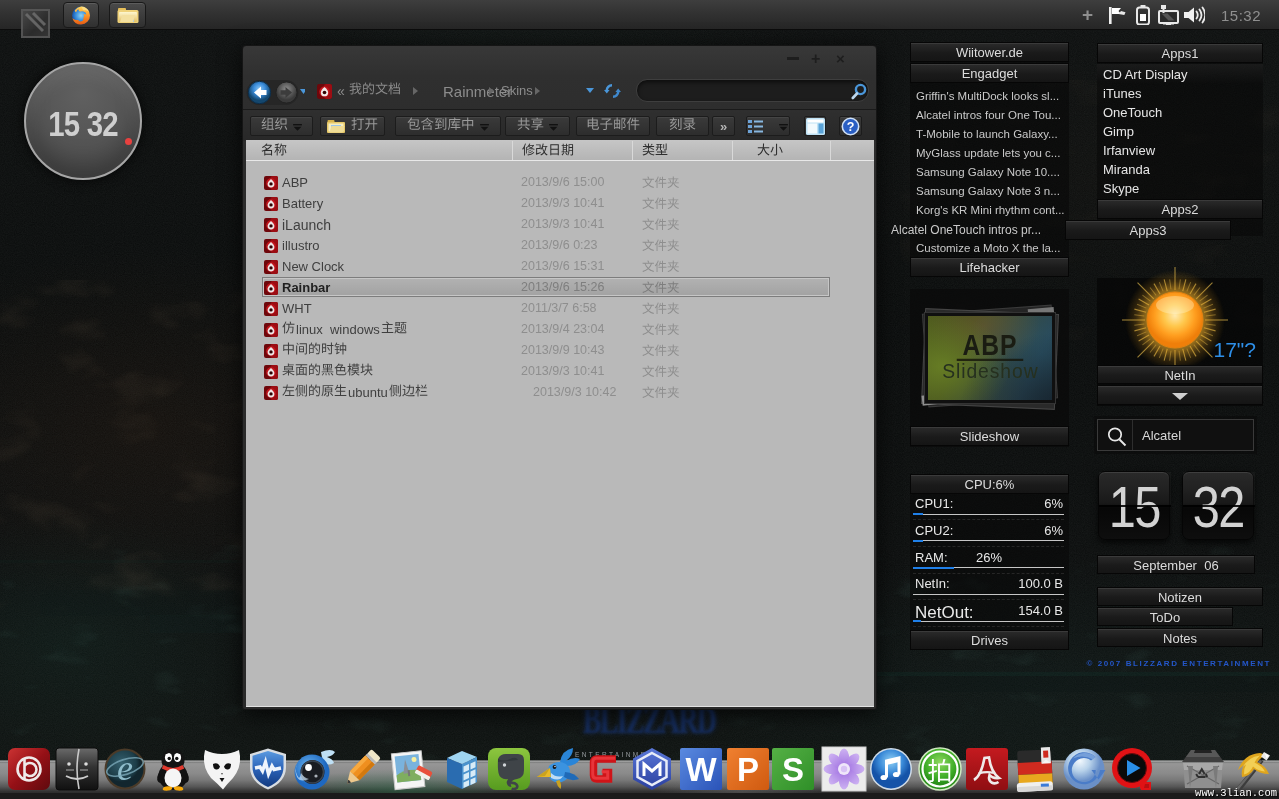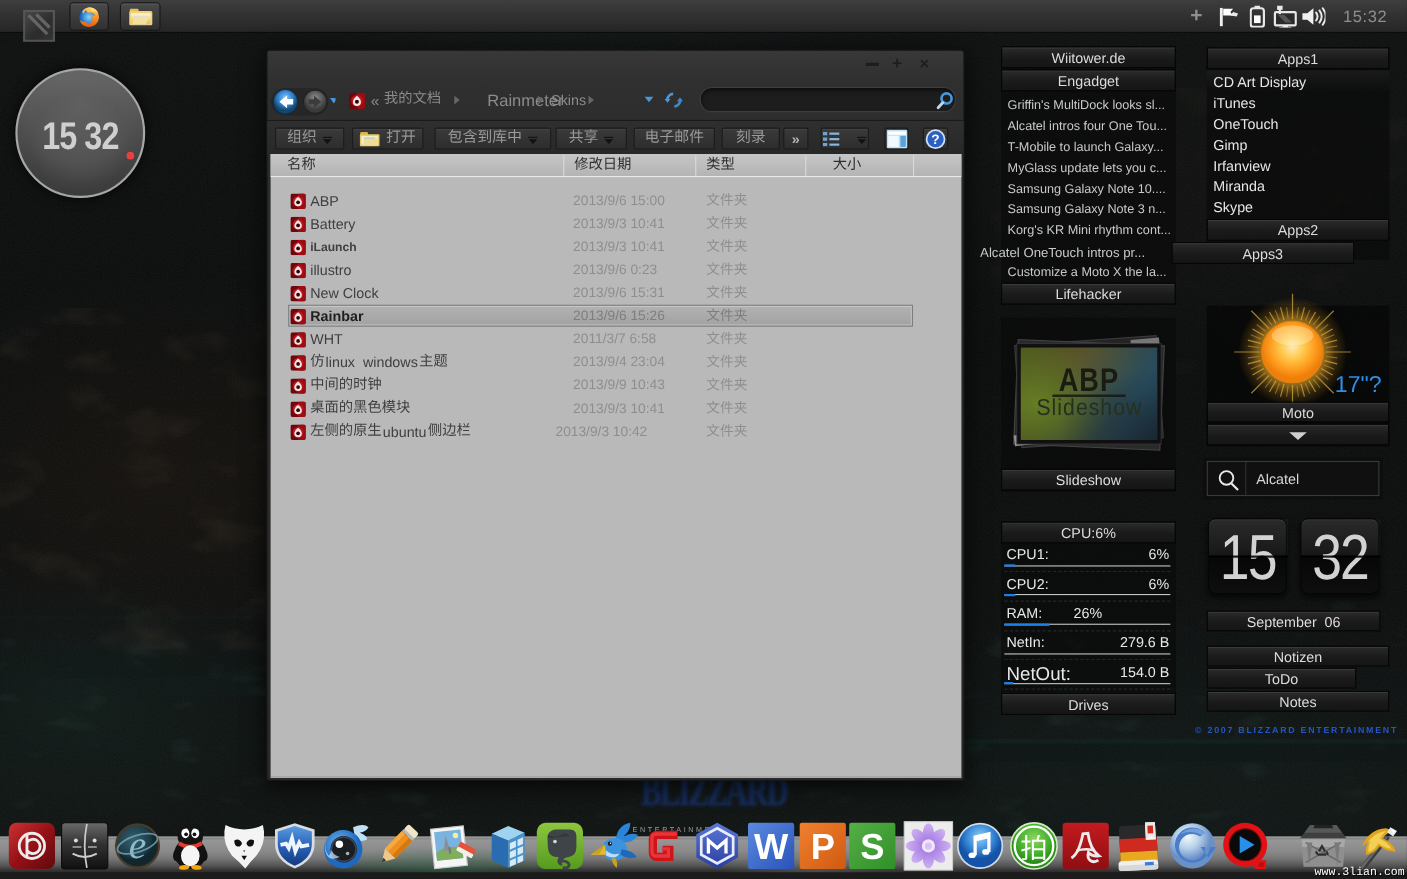--- a/index.html
+++ b/index.html
@@ -172,21 +172,21 @@
  <path d="M4.5 8.5 l6 0 7 7 -6 0z" fill="#555"></path>
  <rect x="9" y="18" width="5" height="2" fill="#e8e8e8"></rect>
     <rect x="6" y="19.5" width="11" height="1.5" fill="#e8e8e8"></rect>
 </svg>
 <svg class="abs" style="left:1183px;top:5px" width="22" height="20">
  <path d="M1 7 h4.5 L11 2.5 v15 L5.5 13 H1z" fill="#f0f0f0"></path>
  <path d="M13.5 6.5 q2.5 3.5 0 7 M16.5 4.5 q4 5.5 0 11 M19.5 2.5 q5.5 7.5 0 15" stroke="#e8e8e8" stroke-width="1.8" fill="none" stroke-linecap="round"></path>
 </svg>
 <div class="abs" style="left:1221px;top:7px;color:#8f8f8f;font-size:15px;letter-spacing:.5px">15:32</div>
 
-<div class="abs" style="left:14px;top:62px;width:118px;height:118px;border-radius:50%;
+<div class="abs" style="left:24px;top:62px;width:118px;height:118px;border-radius:50%;
  background:radial-gradient(circle at 50% 26%,#606060,#535353 55%,#474747 100%);
  border:2px solid #a6a6a6;box-shadow:0 0 12px rgba(0,0,0,.8), inset 0 -14px 22px rgba(0,0,0,.25), inset 0 10px 16px rgba(255,255,255,.10)">
  <div class="abs" style="left:0;top:40px;width:114px;text-align:center;color:#cfcfcf;
   font-size:35px;font-weight:bold;letter-spacing:-1px;transform:scale(.84,1)">15 32</div>
  <div class="abs" style="left:99px;top:74px;width:7px;height:7px;border-radius:50%;background:#e8413f"></div>
 </div>
 
 <svg width="0" height="0" style="position:absolute">
     <defs>
 <symbol id="rmi" viewBox="0 0 14 14">
@@ -421,21 +421,21 @@
     <div class="abs" style="left:399px;top:149.0px"><svg class="cj" width="37.5" height="14.5">
         <g fill="#8e8e8e" transform="translate(0,11.0) scale(0.0125,-0.0125)">
           <use href="#c2" x="0"></use>
           <use href="#c18" x="1000"></use>
           <use href="#c31" x="2000"></use>
         </g>
       </svg></div>
     <svg class="abs" style="left:21px;top:171.5px" width="14" height="14">
       <use href="#rmi"></use>
     </svg>
-    <div class="abs" style="left:39px;top:170.0px;height:17px;color:#3f3f3f;font-size:11px;font-weight:bold;display:flex;align-items:center;white-space:nowrap">iLaunch</div>
+    <div class="abs" style="left:39px;top:170.0px;height:17px;color:#3f3f3f;font-size:14px;font-weight:normal;display:flex;align-items:center;white-space:nowrap">iLaunch</div>
     <div class="abs" style="left:278px;top:171.0px;color:#8e8e8e;font-size:12.5px">2013/9/3 10:41</div>
     <div class="abs" style="left:399px;top:170.0px"><svg class="cj" width="37.5" height="14.5">
         <g fill="#8e8e8e" transform="translate(0,11.0) scale(0.0125,-0.0125)">
           <use href="#c2" x="0"></use>
           <use href="#c18" x="1000"></use>
           <use href="#c31" x="2000"></use>
         </g>
       </svg></div>
     <svg class="abs" style="left:21px;top:192.5px" width="14" height="14">
       <use href="#rmi"></use>
@@ -572,21 +572,21 @@
       </svg>
       <span style="margin:16px 1px">ubuntu</span>
       <svg class="cj" width="39.0" height="15.1">
         <g fill="#3f3f3f" transform="translate(0,11.4) scale(0.0130,-0.0130)">
           <use href="#c45" x="0"></use>
           <use href="#c48" x="1000"></use>
           <use href="#c49" x="2000"></use>
         </g>
       </svg>
     </div>
-    <div class="abs" style="left:262px;top:339.0px;color:#8e8e8e;font-size:12.5px">2013/9/3 10:42</div>
+    <div class="abs" style="left:290px;top:339.0px;color:#8e8e8e;font-size:12.5px">2013/9/3 10:42</div>
     <div class="abs" style="left:399px;top:338.0px"><svg class="cj" width="37.5" height="14.5">
         <g fill="#8e8e8e" transform="translate(0,11.0) scale(0.0125,-0.0125)">
           <use href="#c2" x="0"></use>
           <use href="#c18" x="1000"></use>
           <use href="#c31" x="2000"></use>
         </g>
       </svg></div>
     <div class="abs" style="left:3px;top:659.5px;width:628px;height:1.5px;background:#e2e2e2"></div>
   </div>
 <div class="abs" style="left:910px;top:42px;width:159px;height:235px;background:rgba(8,8,8,.55)"></div>
@@ -639,21 +639,21 @@
 <div class="abs" style="left:915px;top:522.8px;width:148px;text-align:right;color:#e8e8e8;font-size:13px">6%</div>
 <div class="abs" style="left:913px;top:540.3px;width:151px;height:1px;background:#c6c6c6"></div>
 <div class="abs" style="left:913px;top:539.8px;width:10px;height:2px;background:#1f7fe8"></div>
 <div class="abs" style="left:913px;top:545.8px;width:151px;height:0;border-top:1px dashed #262626"></div>
 <div class="abs" style="left:915px;top:549.6px;color:#e8e8e8;font-size:13px">RAM:</div>
 <div class="abs" style="left:915px;top:549.6px;width:148px;text-align:center;color:#e8e8e8;font-size:13px">26%</div>
 <div class="abs" style="left:913px;top:567.1px;width:151px;height:1px;background:#c6c6c6"></div>
 <div class="abs" style="left:913px;top:566.6px;width:41px;height:2px;background:#1f7fe8"></div>
 <div class="abs" style="left:913px;top:572.6px;width:151px;height:0;border-top:1px dashed #262626"></div>
 <div class="abs" style="left:915px;top:576.4px;color:#e8e8e8;font-size:13px">NetIn:</div>
-<div class="abs" style="left:915px;top:576.4px;width:148px;text-align:right;color:#e8e8e8;font-size:13px">279.6 B</div>
+<div class="abs" style="left:915px;top:576.4px;width:148px;text-align:right;color:#e8e8e8;font-size:13px">100.0 B</div>
 <div class="abs" style="left:913px;top:593.9px;width:151px;height:1px;background:#c6c6c6"></div>
 <div class="abs" style="left:913px;top:599.4px;width:151px;height:0;border-top:1px dashed #262626"></div>
 <div class="abs" style="left:915px;top:603.2px;color:#e8e8e8;font-size:17px">NetOut:</div>
 <div class="abs" style="left:915px;top:603.2px;width:148px;text-align:right;color:#e8e8e8;font-size:13px">154.0 B</div>
 <div class="abs" style="left:913px;top:620.7px;width:151px;height:1px;background:#c6c6c6"></div>
 <div class="abs" style="left:913px;top:620.2px;width:8px;height:2px;background:#1f7fe8"></div>
 <div class="abs" style="left:913px;top:626.2px;width:151px;height:0;border-top:1px dashed #262626"></div>
 <div class="abs" style="left:1097px;top:43px;width:166px;height:193px;background:rgba(6,6,6,.5)"></div>
 <div class="bar" style="left:1097px;top:43px;width:166px">Apps1</div>
 <div class="abs" style="left:1097px;top:64px;width:166px;height:19px;background:linear-gradient(180deg,rgba(40,40,40,.5),rgba(15,15,15,.2))"></div>
@@ -735,21 +735,21 @@
         <line x1="0" y1="-31" x2="0" y2="-41" transform="rotate(337.5)"></line>
         <line x1="0" y1="-31" x2="0" y2="-41" transform="rotate(352.5)"></line>
       </g>
   <circle r="50" fill="url(#glow)"></circle>
   <circle r="28" fill="url(#sun1)" stroke="#e5820f" stroke-width="1"></circle>
   <ellipse cx="0" cy="-15" rx="19" ry="9" fill="rgba(255,248,218,.34)"></ellipse>
  </g>
 </svg>
 
 <div class="abs" style="left:1190px;top:338px;width:66px;color:#2e8fe8;font-size:21px;text-align:right">17"?</div>
-<div class="bar" style="left:1097px;top:365px;width:166px;height:19px">Moto</div>
+<div class="bar" style="left:1097px;top:365px;width:166px;height:19px">NetIn</div>
 <div class="bar" style="left:1097px;top:385px;width:166px;height:20px"><span style="display:inline-block;
  width:0;height:0;border-top:7px solid #cfcfcf;border-left:8px solid transparent;border-right:8px solid transparent;margin-top:6px"></span></div>
 
 <div class="abs" style="left:1097px;top:419px;width:157px;height:32px;background:#101010;
  border:1px solid #3a3a3a;box-shadow:0 0 0 3px rgba(10,10,10,.65)">
  <svg class="abs" style="left:8px;top:6px" width="22" height="21">
   <circle cx="9" cy="8.5" r="6.2" fill="none" stroke="#e8e8e8" stroke-width="1.7"></circle>
   <line x1="13.5" y1="13.5" x2="19.5" y2="19.5" stroke="#e8e8e8" stroke-width="2"></line>
  </svg>
  <div class="abs" style="left:34px;top:0;width:1px;height:30px;background:#2e2e2e"></div>

